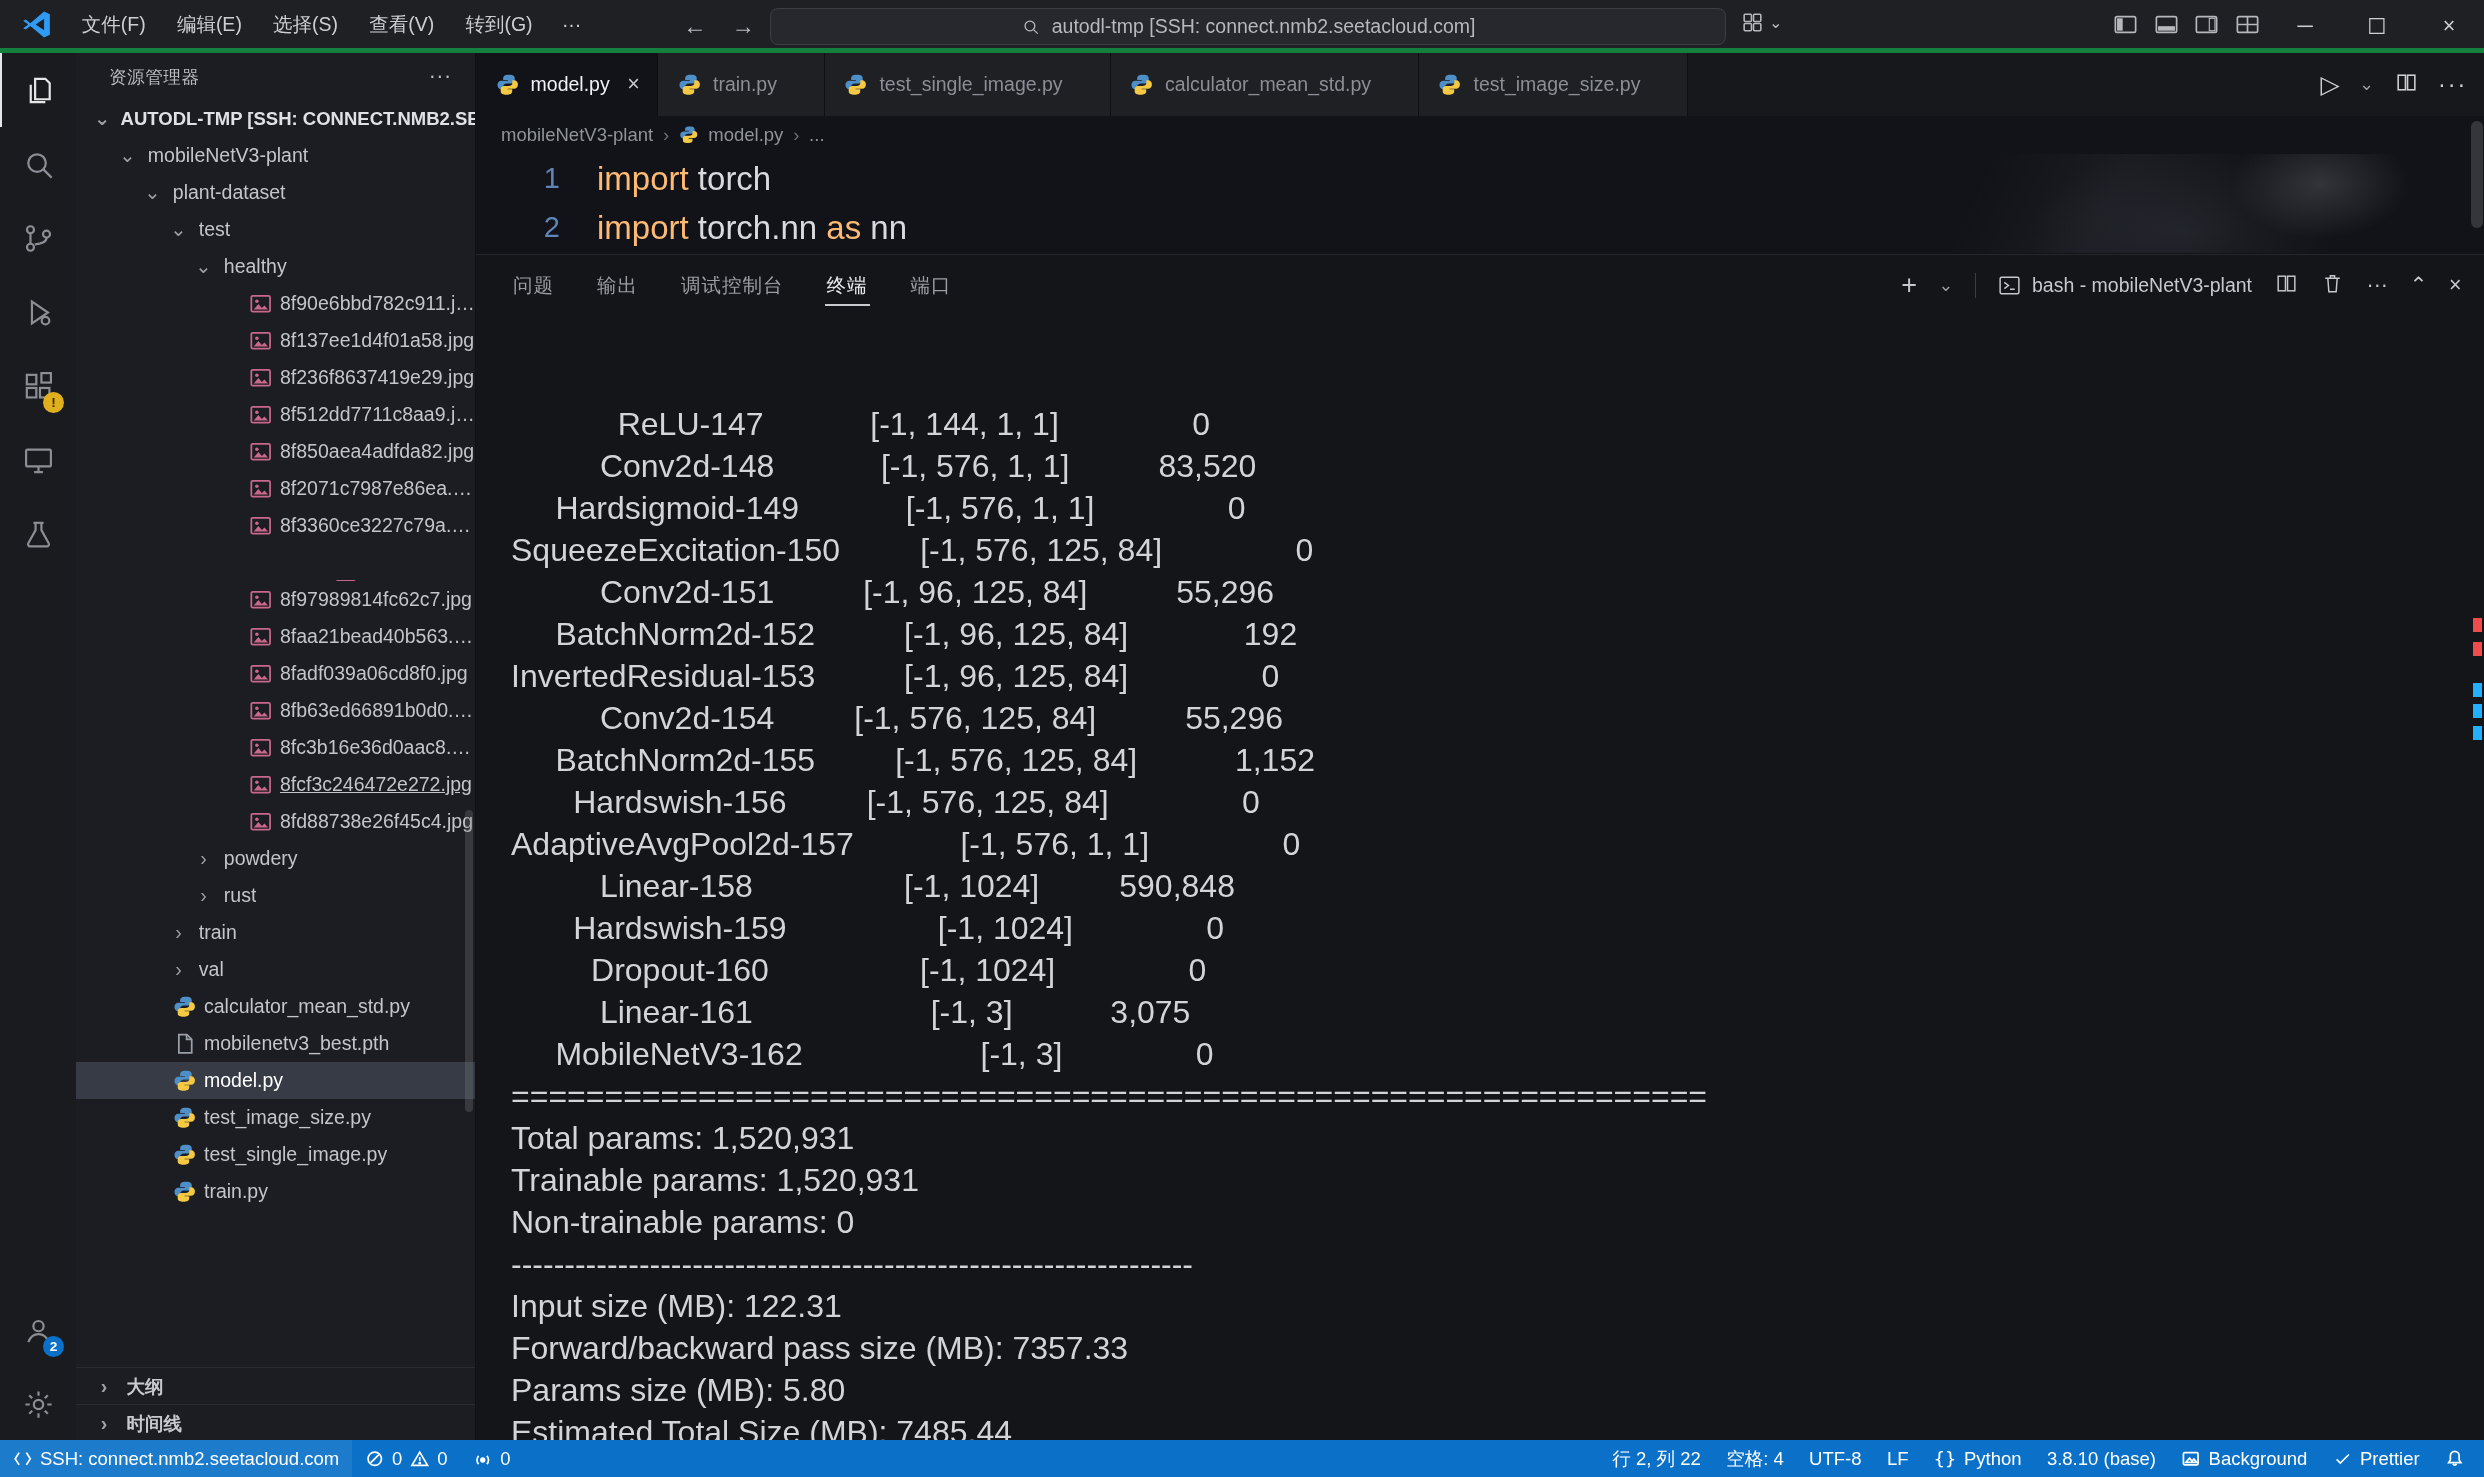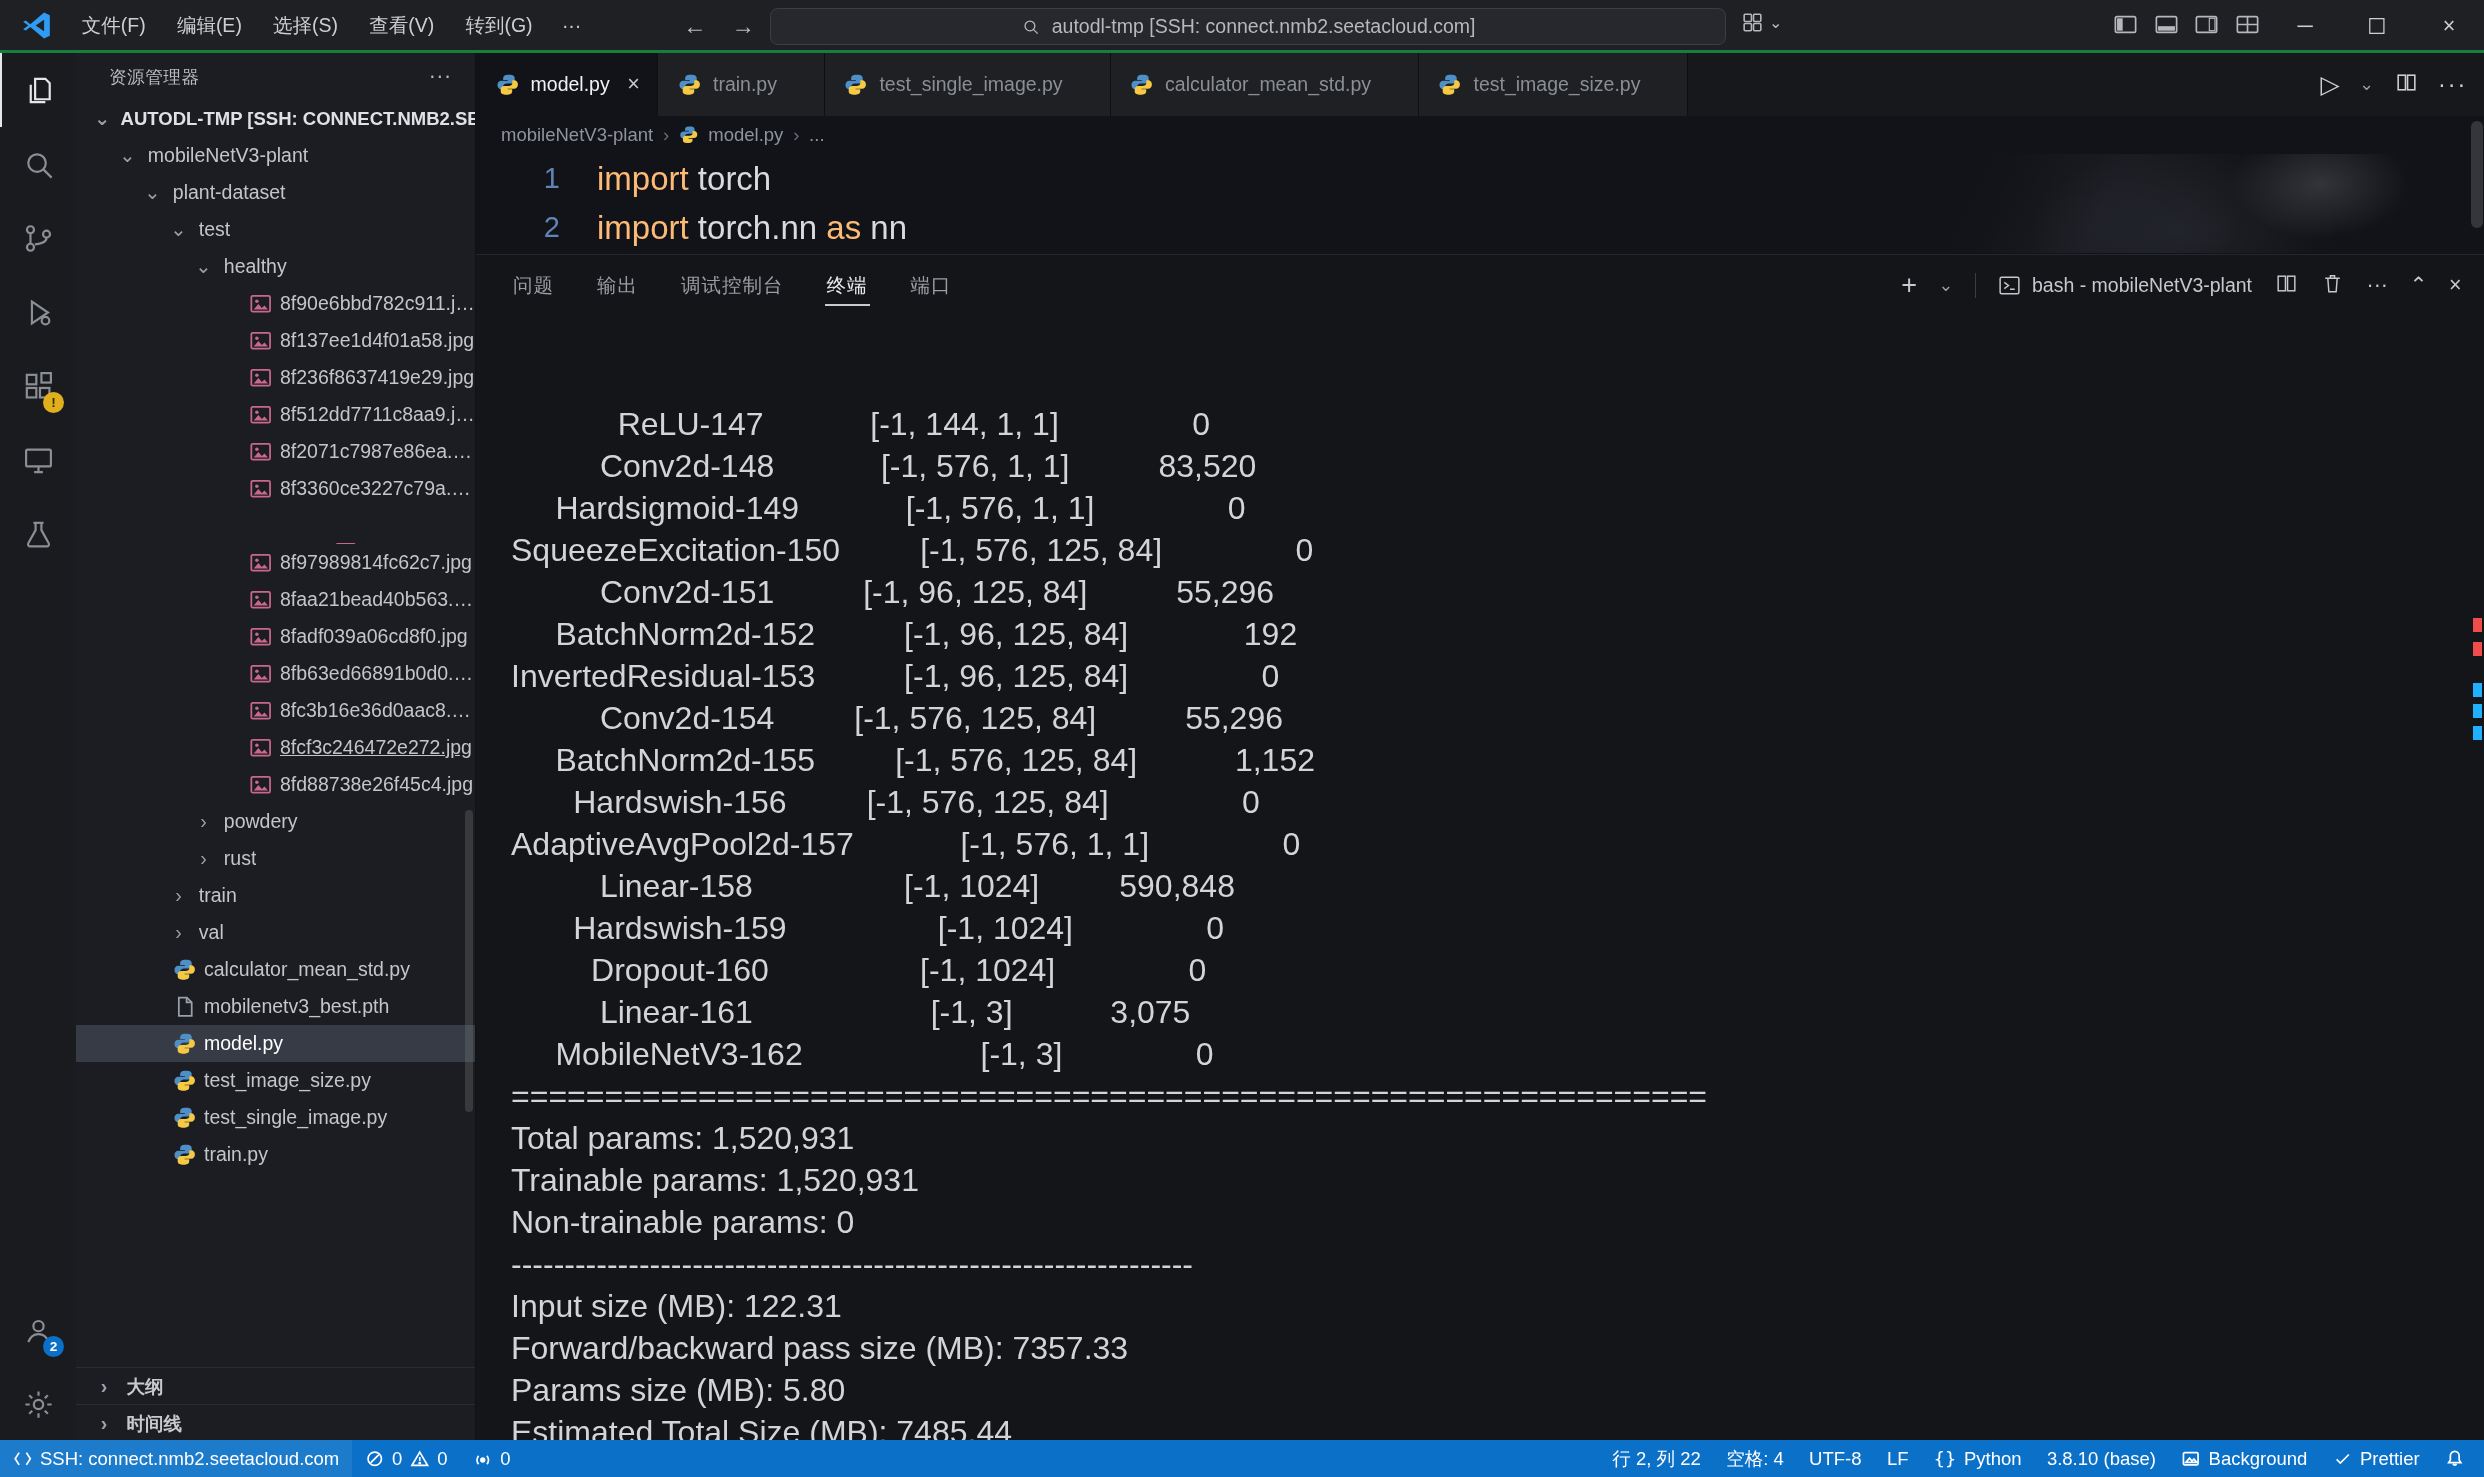--- a/index.html
+++ b/index.html
@@ -1,20 +1,20 @@
 <!DOCTYPE html>
 <html><head>
 <meta charset="utf-8">
 <style>
   *{margin:0;padding:0;box-sizing:border-box;font-family:"Liberation Sans","DejaVu Sans",sans-serif;}
   html,body{width:2485px;height:1478px;overflow:hidden;background:#121318;color:#c8cace;}
   .app{position:relative;width:2485px;height:1478px;background:#121318;}
 
   
-  .titlebar{position:absolute;left:0;top:0;width:2485px;height:53px;background:#1e2024;border-bottom:3px solid #15803d;display:flex;align-items:center;z-index:30;}
+  .titlebar{position:absolute;left:0;top:0;width:2485px;height:53px;background:#1e2024;border-bottom:5px solid #15803d;display:flex;align-items:center;z-index:30;}
   .vslogo{width:33px;height:33px;margin:0 13.7px 0 19.5px;flex:0 0 auto;}
   .menu-bar{display:flex;height:100%;align-items:center;}
   .menu{font-size:19.5px;color:#cdced2;padding:0 15.6px;height:100%;display:flex;align-items:center;cursor:default;}
   .menu-more{font-size:19.5px;color:#cdced2;padding:0 13.7px;}
   .nav-arrows{position:absolute;left:683px;top:0;height:53px;display:flex;align-items:center;gap:25px;font-size:23.4px;color:#b9bbc0;}
   .searchbox{position:absolute;left:770px;top:7.8px;width:956px;height:37px;background:#27282e;border:1px solid #3c3e45;border-radius:7.8px;display:flex;align-items:center;justify-content:center;gap:11.7px;color:#b6b8bd;font-size:19.5px;}
   .searchbox svg{width:19.5px;height:19.5px;}
   .grid-btn{position:absolute;left:1740px;top:9.8px;display:flex;align-items:center;gap:3.9px;color:#b6b8bd;}
   .layout-icons{position:absolute;right:224px;top:0;height:53px;display:flex;align-items:center;gap:13.7px;}
   .layout-icons svg{width:27px;height:27px;}
@@ -303,20 +303,31 @@
         <div class="trow" style="padding-left: 140px;">
           <span class="twist"></span>
           <span class="ticon">
             <svg viewBox="0 0 16 16">
               <rect x="1.6" y="2.6" width="12.8" height="10.8" rx="1" fill="none" stroke="#c9688b" stroke-width="1.2"></rect>
               <circle cx="5.4" cy="6.4" r="1.2" fill="#c9688b"></circle>
               <path d="M3.2 12l3.2-3.8 2.4 2.8 1.8-1.8 2.4 2.8z" fill="#c9688b"></path>
             </svg>
           </span>
           <span class="tlabel">8f512dd7711c8aa9.jpg</span>
+        </div>
+        <div class="trow" style="padding-left: 140px;">
+          <span class="twist"></span>
+          <span class="ticon">
+            <svg viewBox="0 0 16 16">
+              <rect x="1.6" y="2.6" width="12.8" height="10.8" rx="1" fill="none" stroke="#c9688b" stroke-width="1.2"></rect>
+              <circle cx="5.4" cy="6.4" r="1.2" fill="#c9688b"></circle>
+              <path d="M3.2 12l3.2-3.8 2.4 2.8 1.8-1.8 2.4 2.8z" fill="#c9688b"></path>
+            </svg>
+          </span>
+          <span class="tlabel">8f850aea4adfda82.jpg</span>
         </div>
         <div class="trow" style="padding-left: 140px;">
           <span class="twist"></span>
           <span class="ticon">
             <svg viewBox="0 0 16 16">
               <rect x="1.6" y="2.6" width="12.8" height="10.8" rx="1" fill="none" stroke="#c9688b" stroke-width="1.2"></rect>
               <circle cx="5.4" cy="6.4" r="1.2" fill="#c9688b"></circle>
               <path d="M3.2 12l3.2-3.8 2.4 2.8 1.8-1.8 2.4 2.8z" fill="#c9688b"></path>
             </svg>
           </span>

